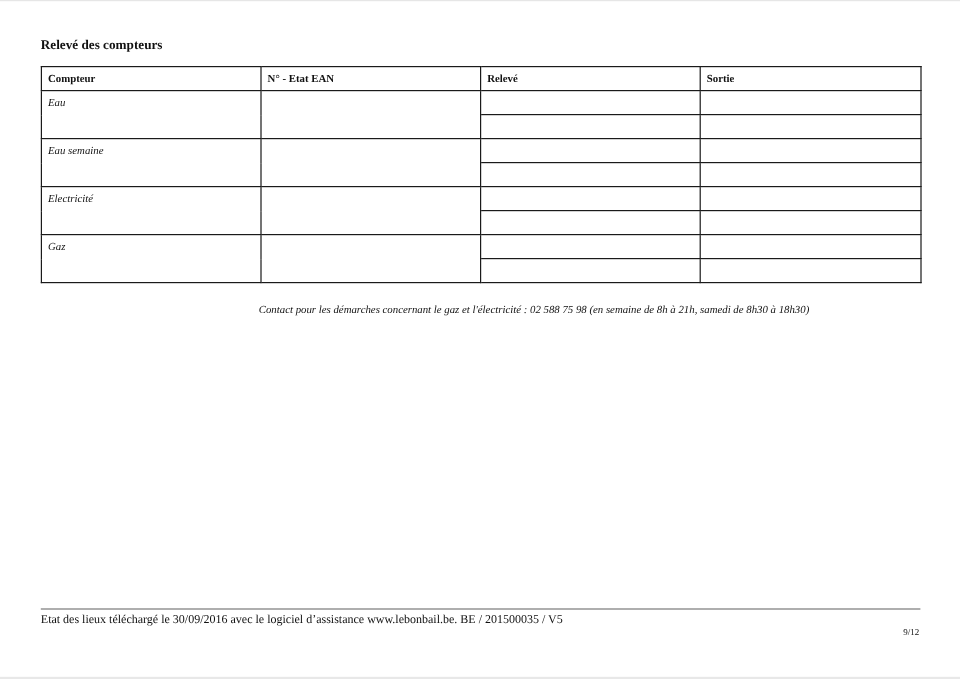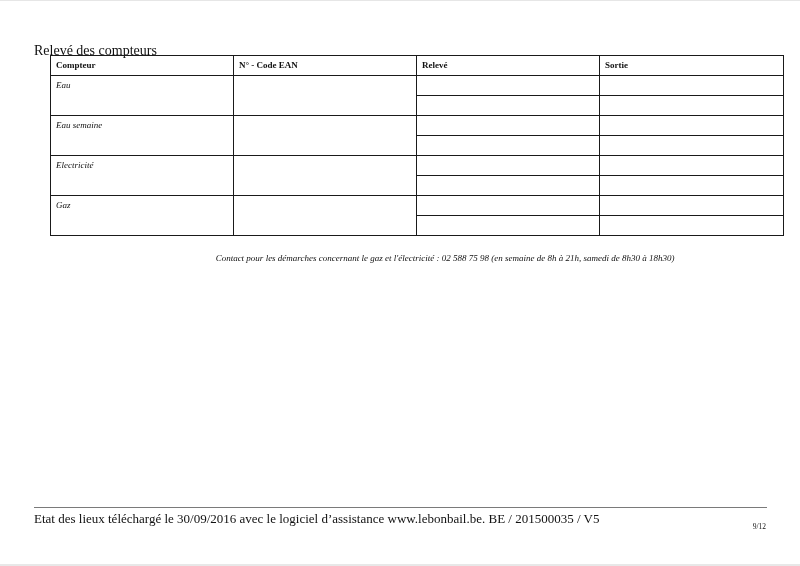--- a/index.html
+++ b/index.html
@@ -3,58 +3,58 @@
   <meta charset="utf-8">
   <style>
     html, body { margin: 0; padding: 0; }
     body {
       width: 800px; height: 566px; background: #ffffff; position: relative; overflow: hidden;
       font-family: "Liberation Serif", "DejaVu Serif", serif; color: #111;
     }
     .edge-top { position: absolute; left: 0; top: 0; width: 800px; height: 1px; background: #e6e6e6; }
     .edge-bottom { position: absolute; left: 0; top: 564px; width: 800px; height: 2px; background: #e8e8e8; }
     .section-title {
-      position: absolute; left: 34px; top: 32px; font-size: 14px; font-weight: normal; color: #111; margin-top: 11px;
+      position: absolute; left: 34px; top: 32px; font-size: 11px; font-weight: bold; color: #111;
     }
     .meter-table {
-      position: absolute; left: 50px; top: 55px; width: 733px; border-collapse: collapse;
+      position: absolute; left: 34px; top: 55px; width: 733px; border-collapse: collapse;
       table-layout: fixed; font-size: 9px;
     }
     .meter-table th, .meter-table td {
       border: 1px solid #1a1a1a; padding: 0 5px; vertical-align: top; text-align: left;
     }
     .meter-table th { height: 19px; line-height: 19px; font-weight: bold; font-size: 9px; }
     .meter-table td.sub { height: 19px; }
     .meter-table td.name { padding-top: 4px; line-height: 11px; font-style: italic; }
     .contact {
       position: absolute; left: 0; top: 253px; width: 800px; text-align: center;
       font-size: 9px; font-style: italic; color: #111; padding-left: 45px;
     }
     .footer-rule { position: absolute; left: 34px; top: 507px; width: 733px; height: 1px; background: #7a7a7a; }
-    .footer-text { position: absolute; left: 34px; top: 511px; font-size: 13px; color: #111; }
+    .footer-text { position: absolute; left: 34px; top: 511px; font-size: 10px; color: #111; }
     .page-num { position: absolute; right: 34px; top: 522px; font-size: 7.5px; color: #111; }
   </style>
 </head>
 <body>
 
 <div class="edge-top"></div>
 
 <div class="section-title">Relevé des compteurs</div>
 
 <table class="meter-table">
   <colgroup>
     <col style="width:183px">
       <col style="width:183px">
       <col style="width:183px">
       <col style="width:184px">
   </colgroup>
   <thead>
     <tr>
       <th>Compteur</th>
-      <th>N° - Code EAN</th>
+      <th>N° - Etat EAN</th>
       <th>Relevé</th>
       <th>Sortie</th>
     </tr>
   </thead>
   <tbody>
 
     <tr>
       <td class="name" rowspan="2">Eau</td>
       <td rowspan="2"></td>
       <td class="sub"></td>

